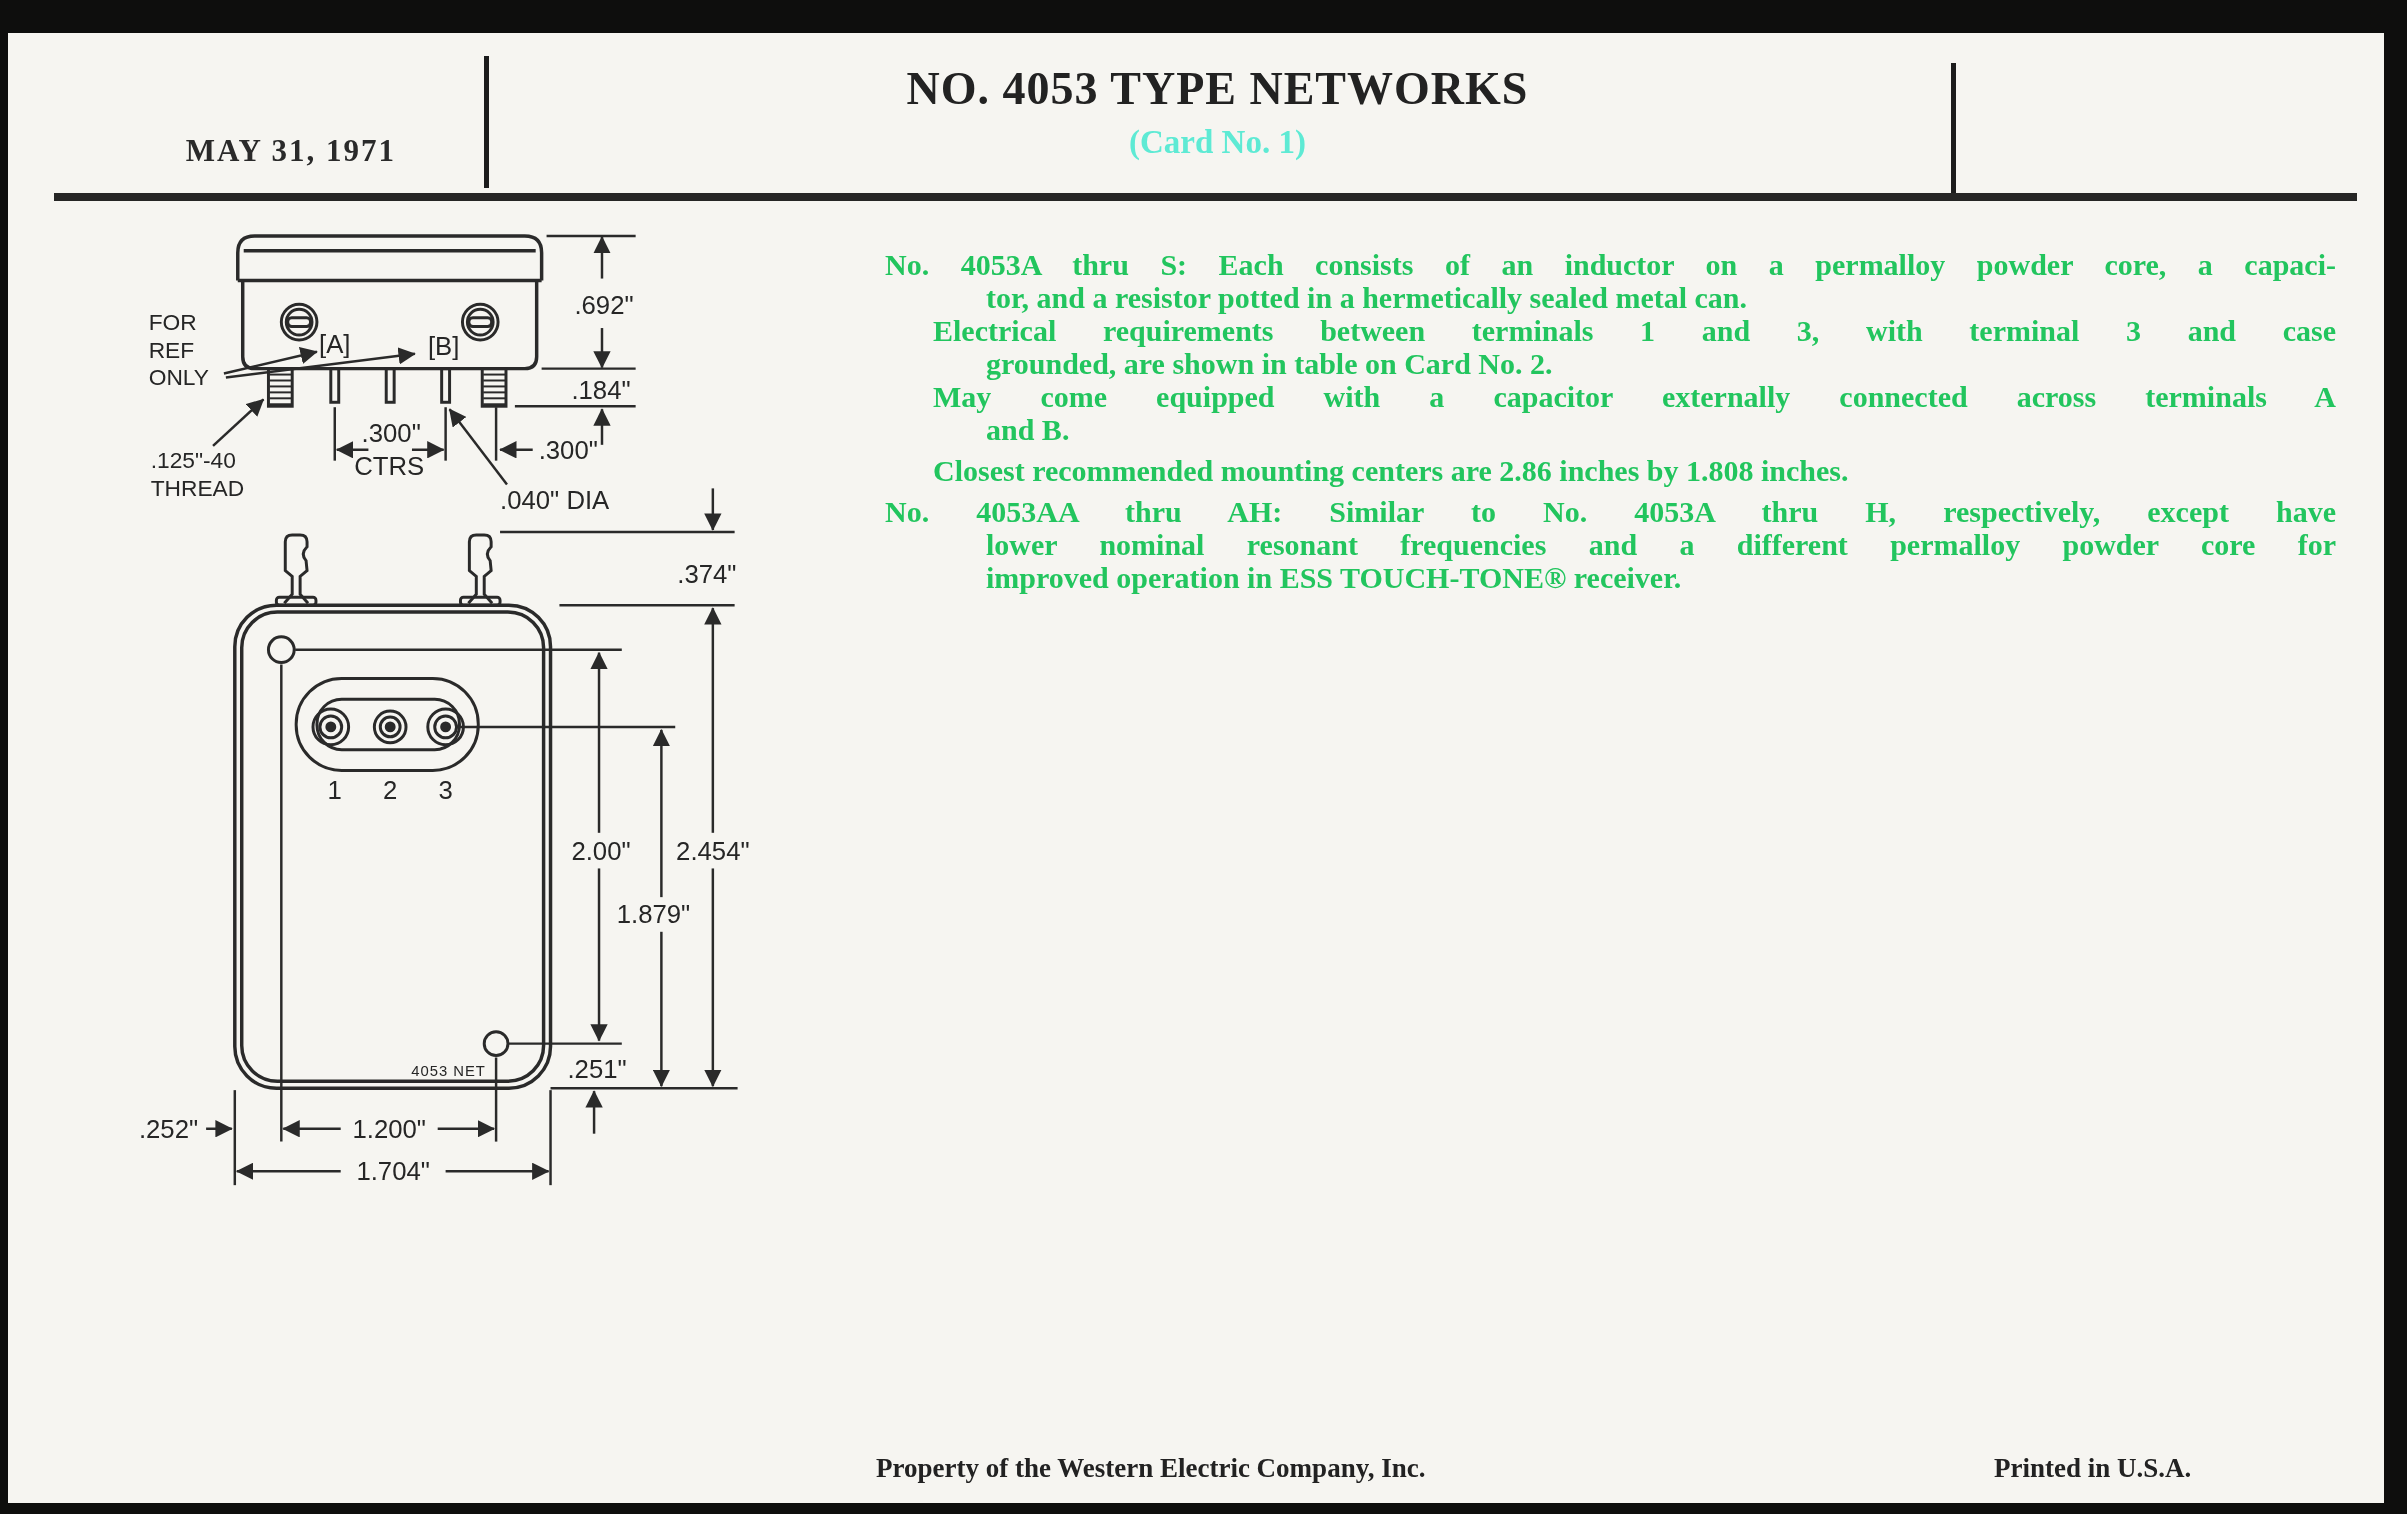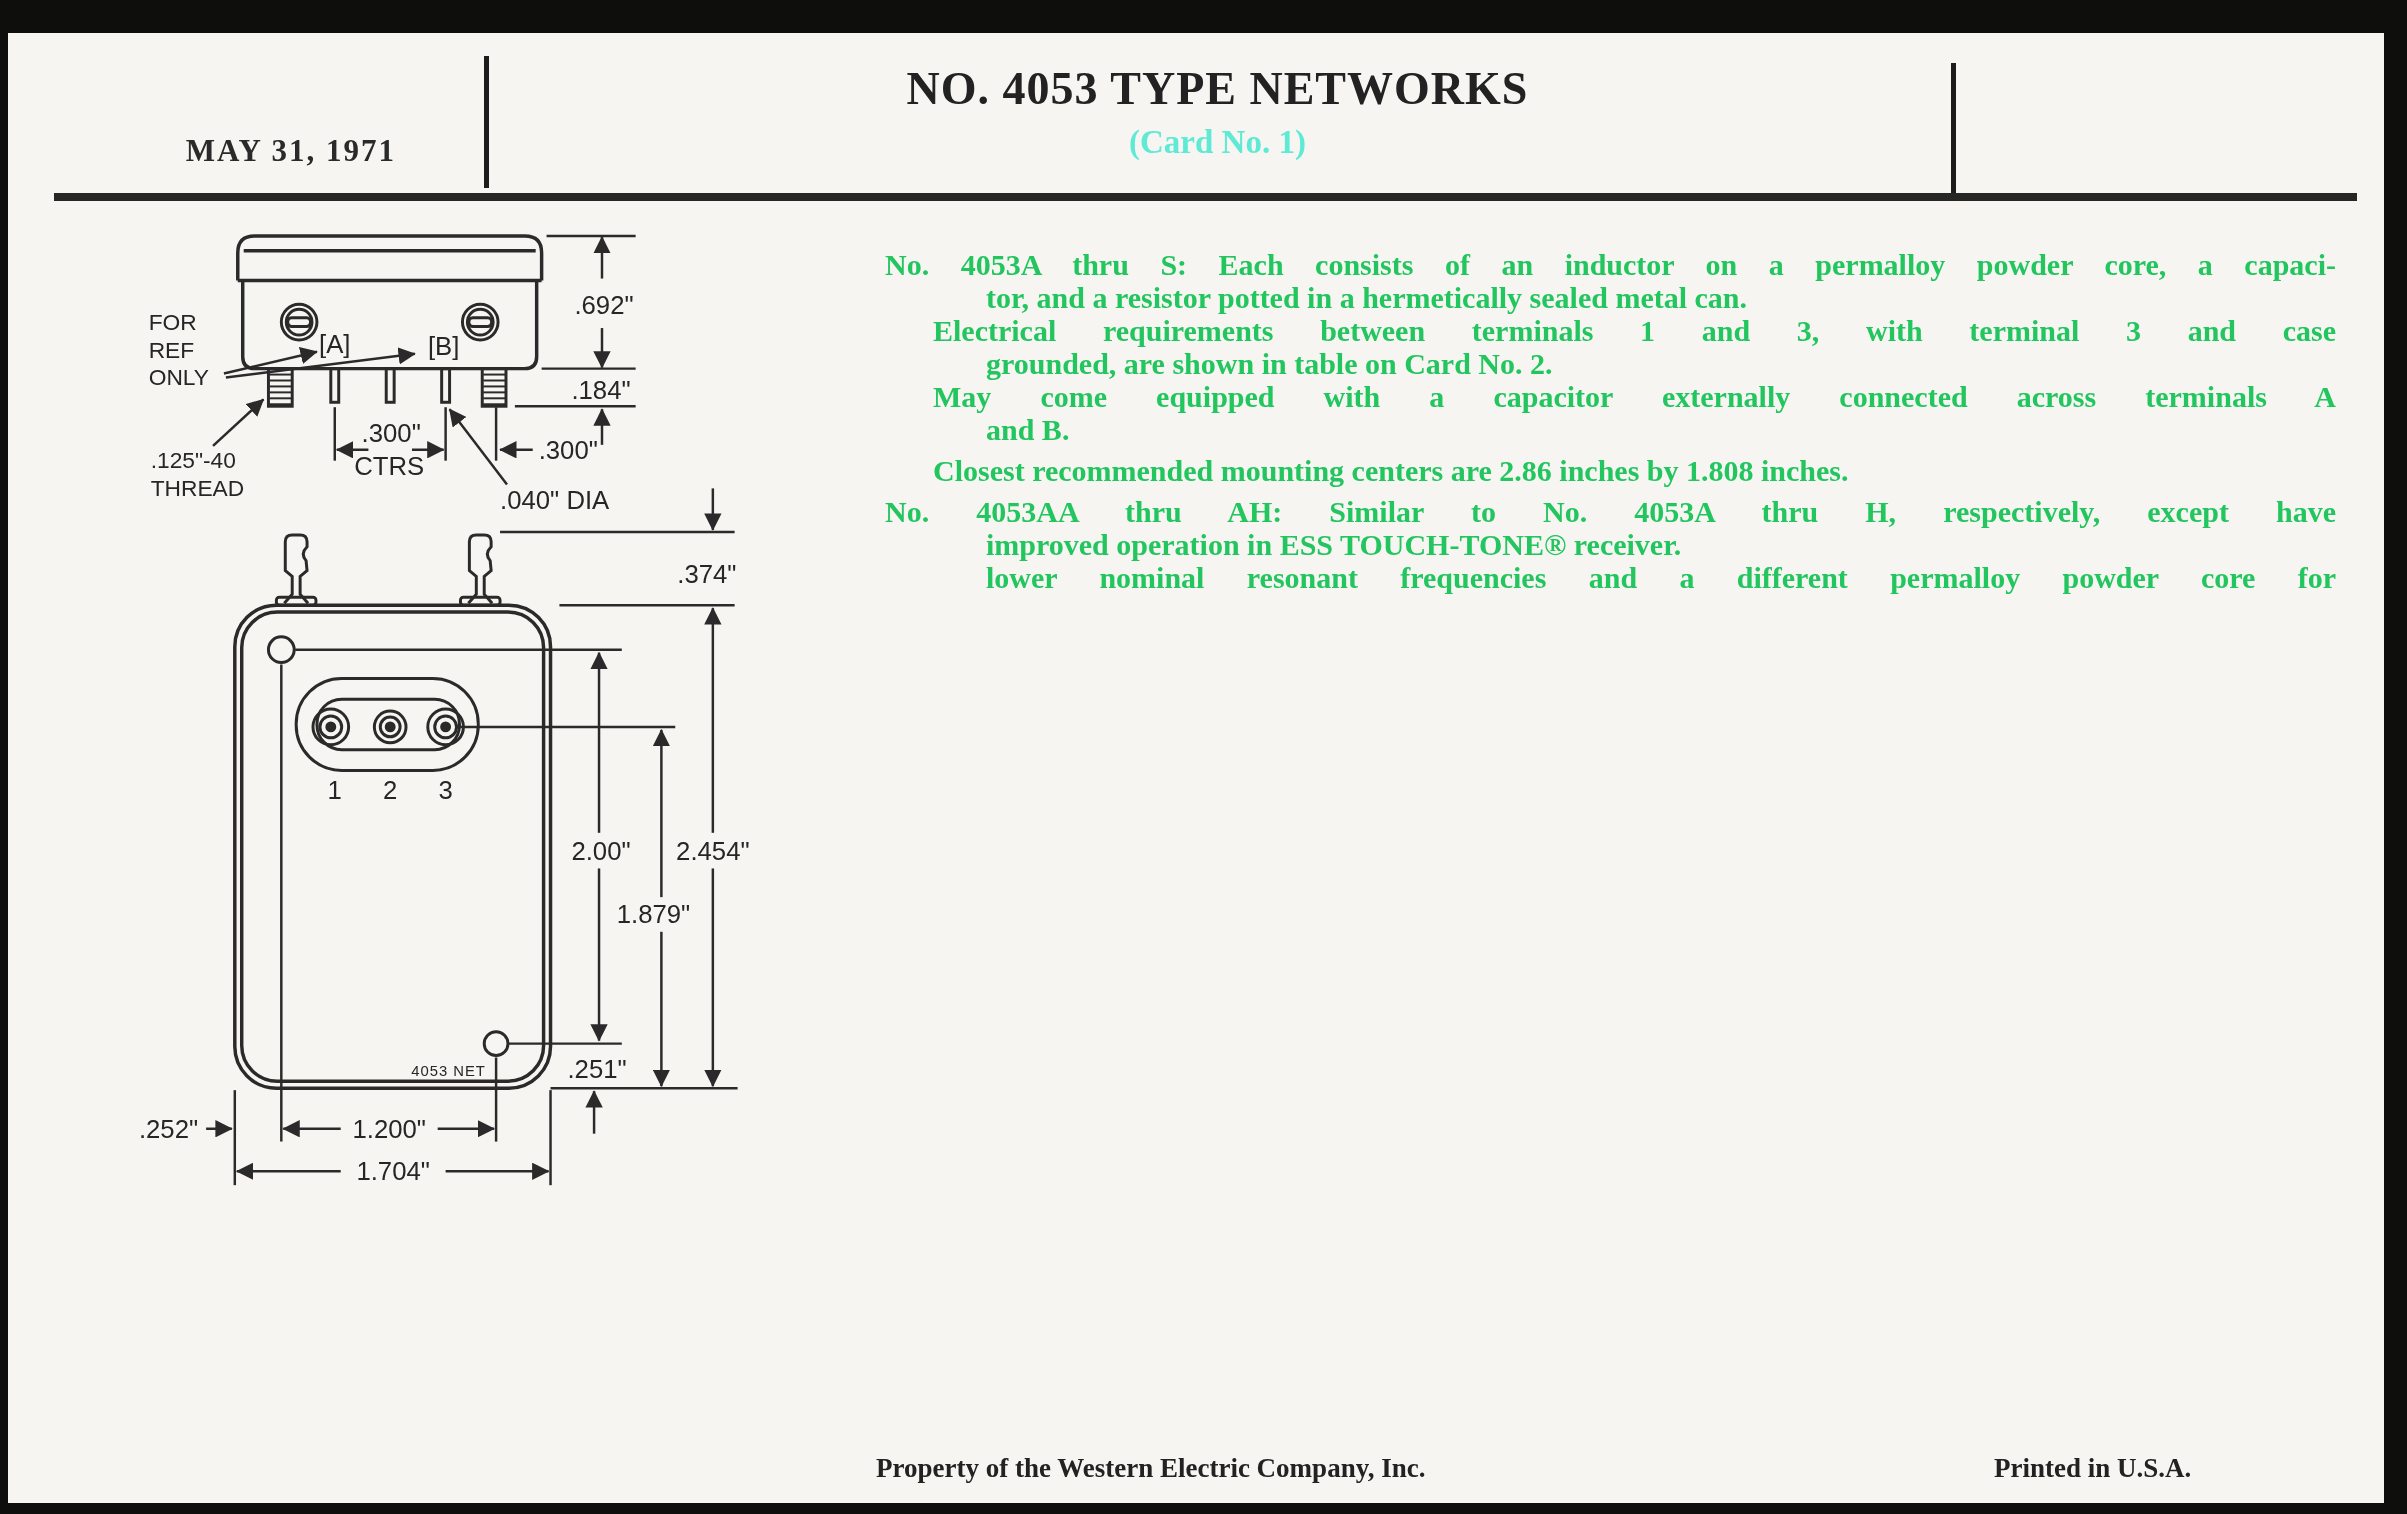--- a/index.html
+++ b/index.html
@@ -77,22 +77,22 @@
 
 <div class="abs spec">
   <div class="ln j">No. 4053A thru S:  Each consists of an inductor on a permalloy powder core, a capaci-</div>
   <div class="ln i2">tor, and a resistor potted in a hermetically sealed metal can.</div>
   <div class="ln j i1">Electrical requirements between terminals 1 and 3, with terminal 3 and case</div>
   <div class="ln i2">grounded, are shown in table on Card No. 2.</div>
   <div class="ln j i1">May come equipped with a capacitor externally connected across terminals A</div>
   <div class="ln i2">and B.</div>
   <div class="ln i1 g">Closest recommended mounting centers are 2.86 inches by 1.808 inches.</div>
   <div class="ln j g">No. 4053AA thru AH: Similar to No. 4053A thru H, respectively, except have</div>
+  <div class="ln j i2">lower nominal resonant frequencies and a different permalloy powder core for</div>
   <div class="ln i2">improved operation in ESS TOUCH-TONE® receiver.</div>
-  <div class="ln j i2">lower nominal resonant frequencies and a different permalloy powder core for</div>
 </div>
 
 <svg class="drawing" width="772" height="990" viewBox="0 0 780 1000" fill="none" stroke="#2a2a2a" stroke-width="3">
   <defs>
     <marker id="arr" viewBox="0 0 10 10" refX="9.5" refY="5" markerWidth="7" markerHeight="7" orient="auto">
       <path d="M0 0 L10 5 L0 10 Z" fill="#2a2a2a" stroke="none"></path>
     </marker>
   </defs>
 
   <g stroke-width="3.5">

